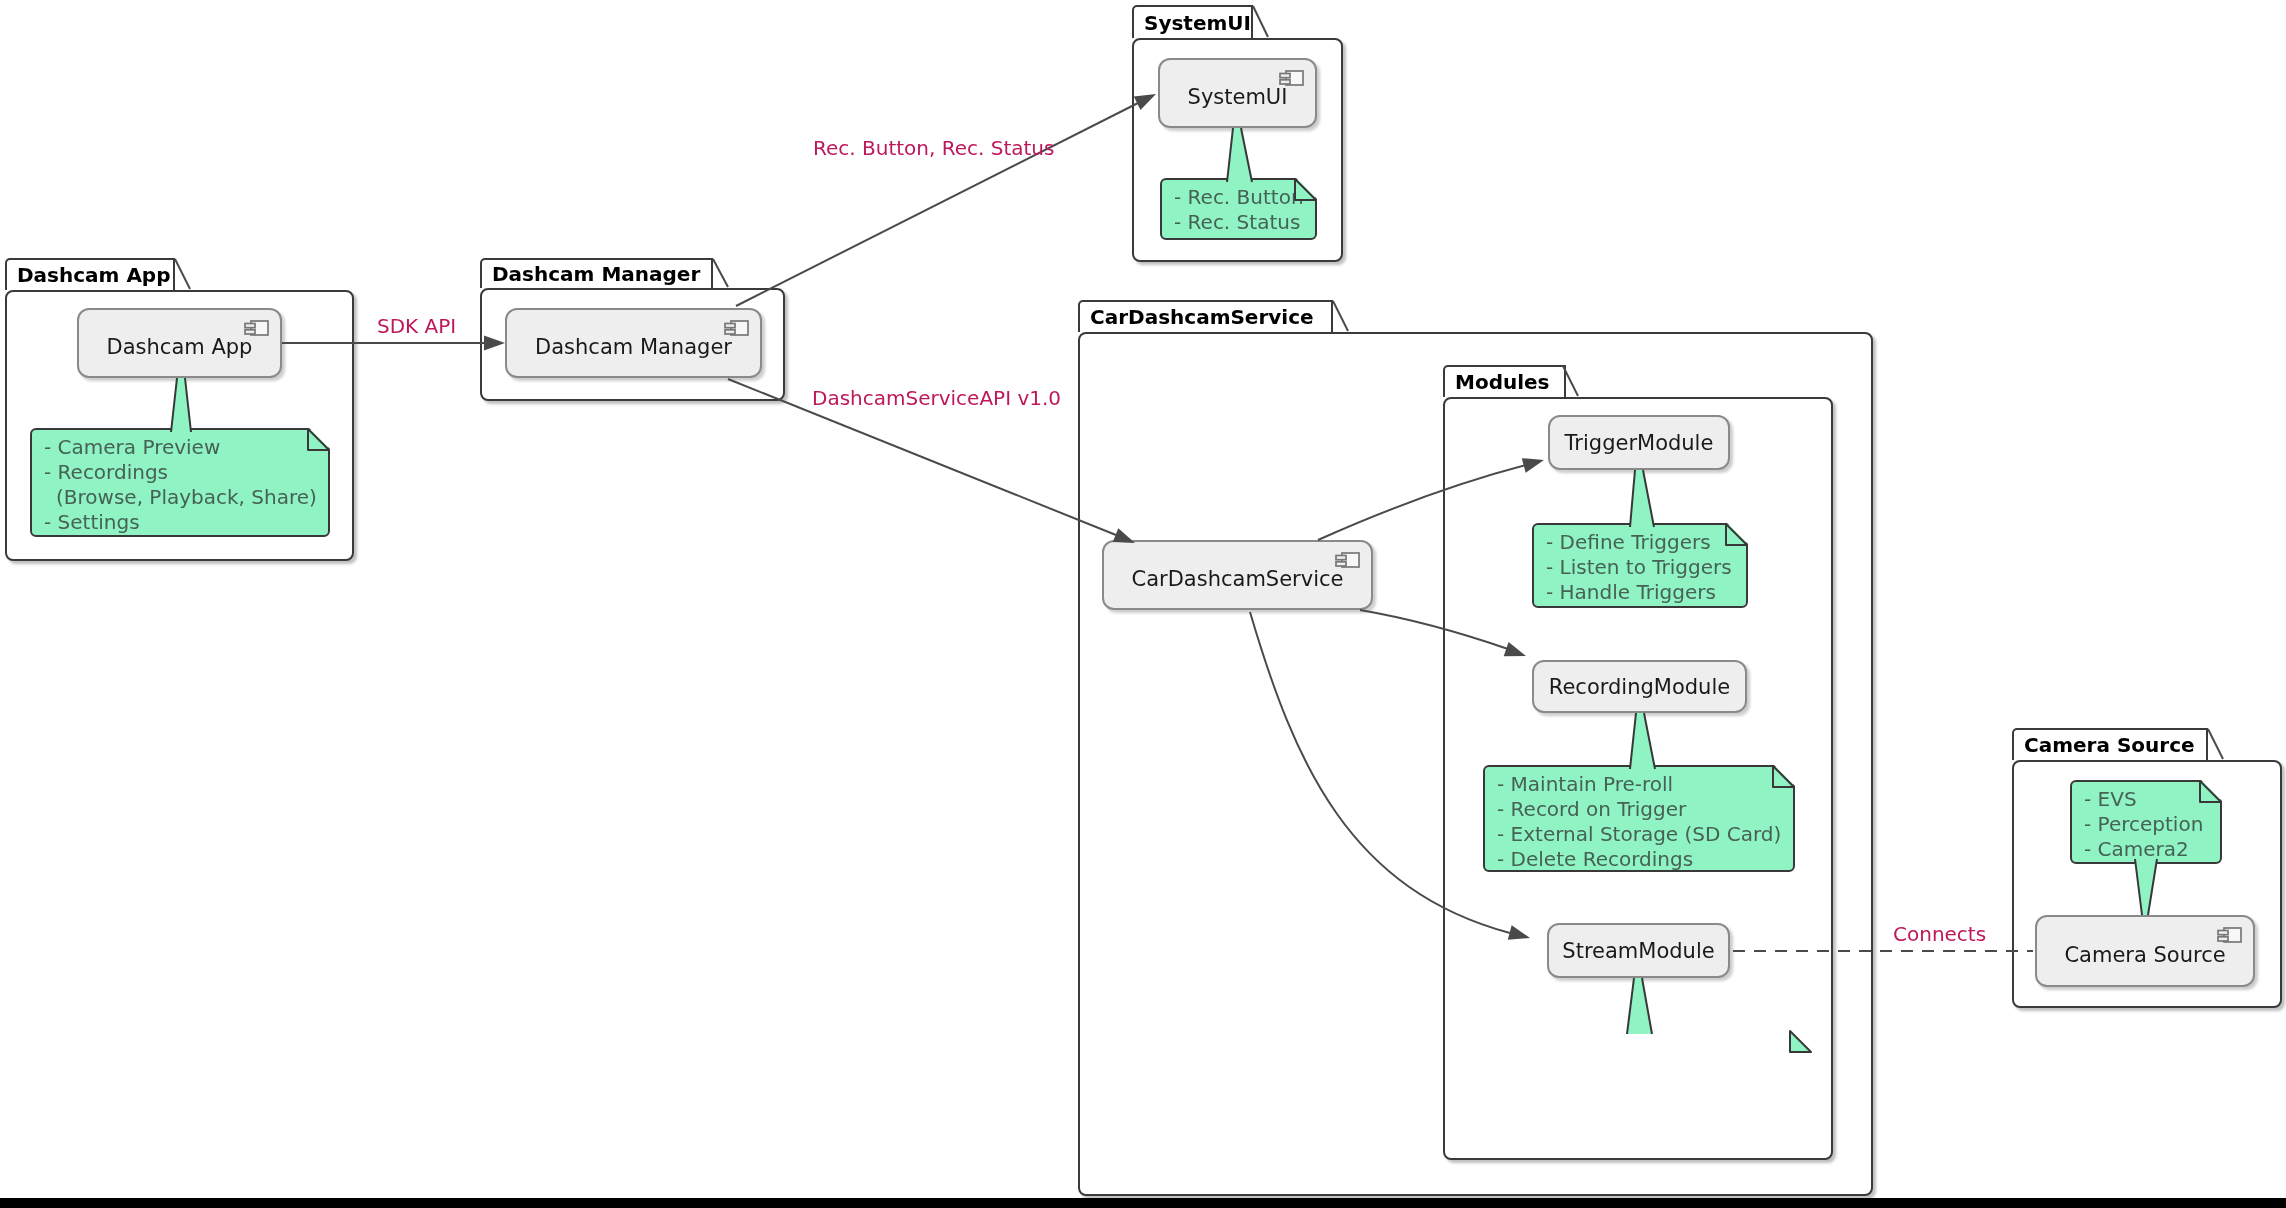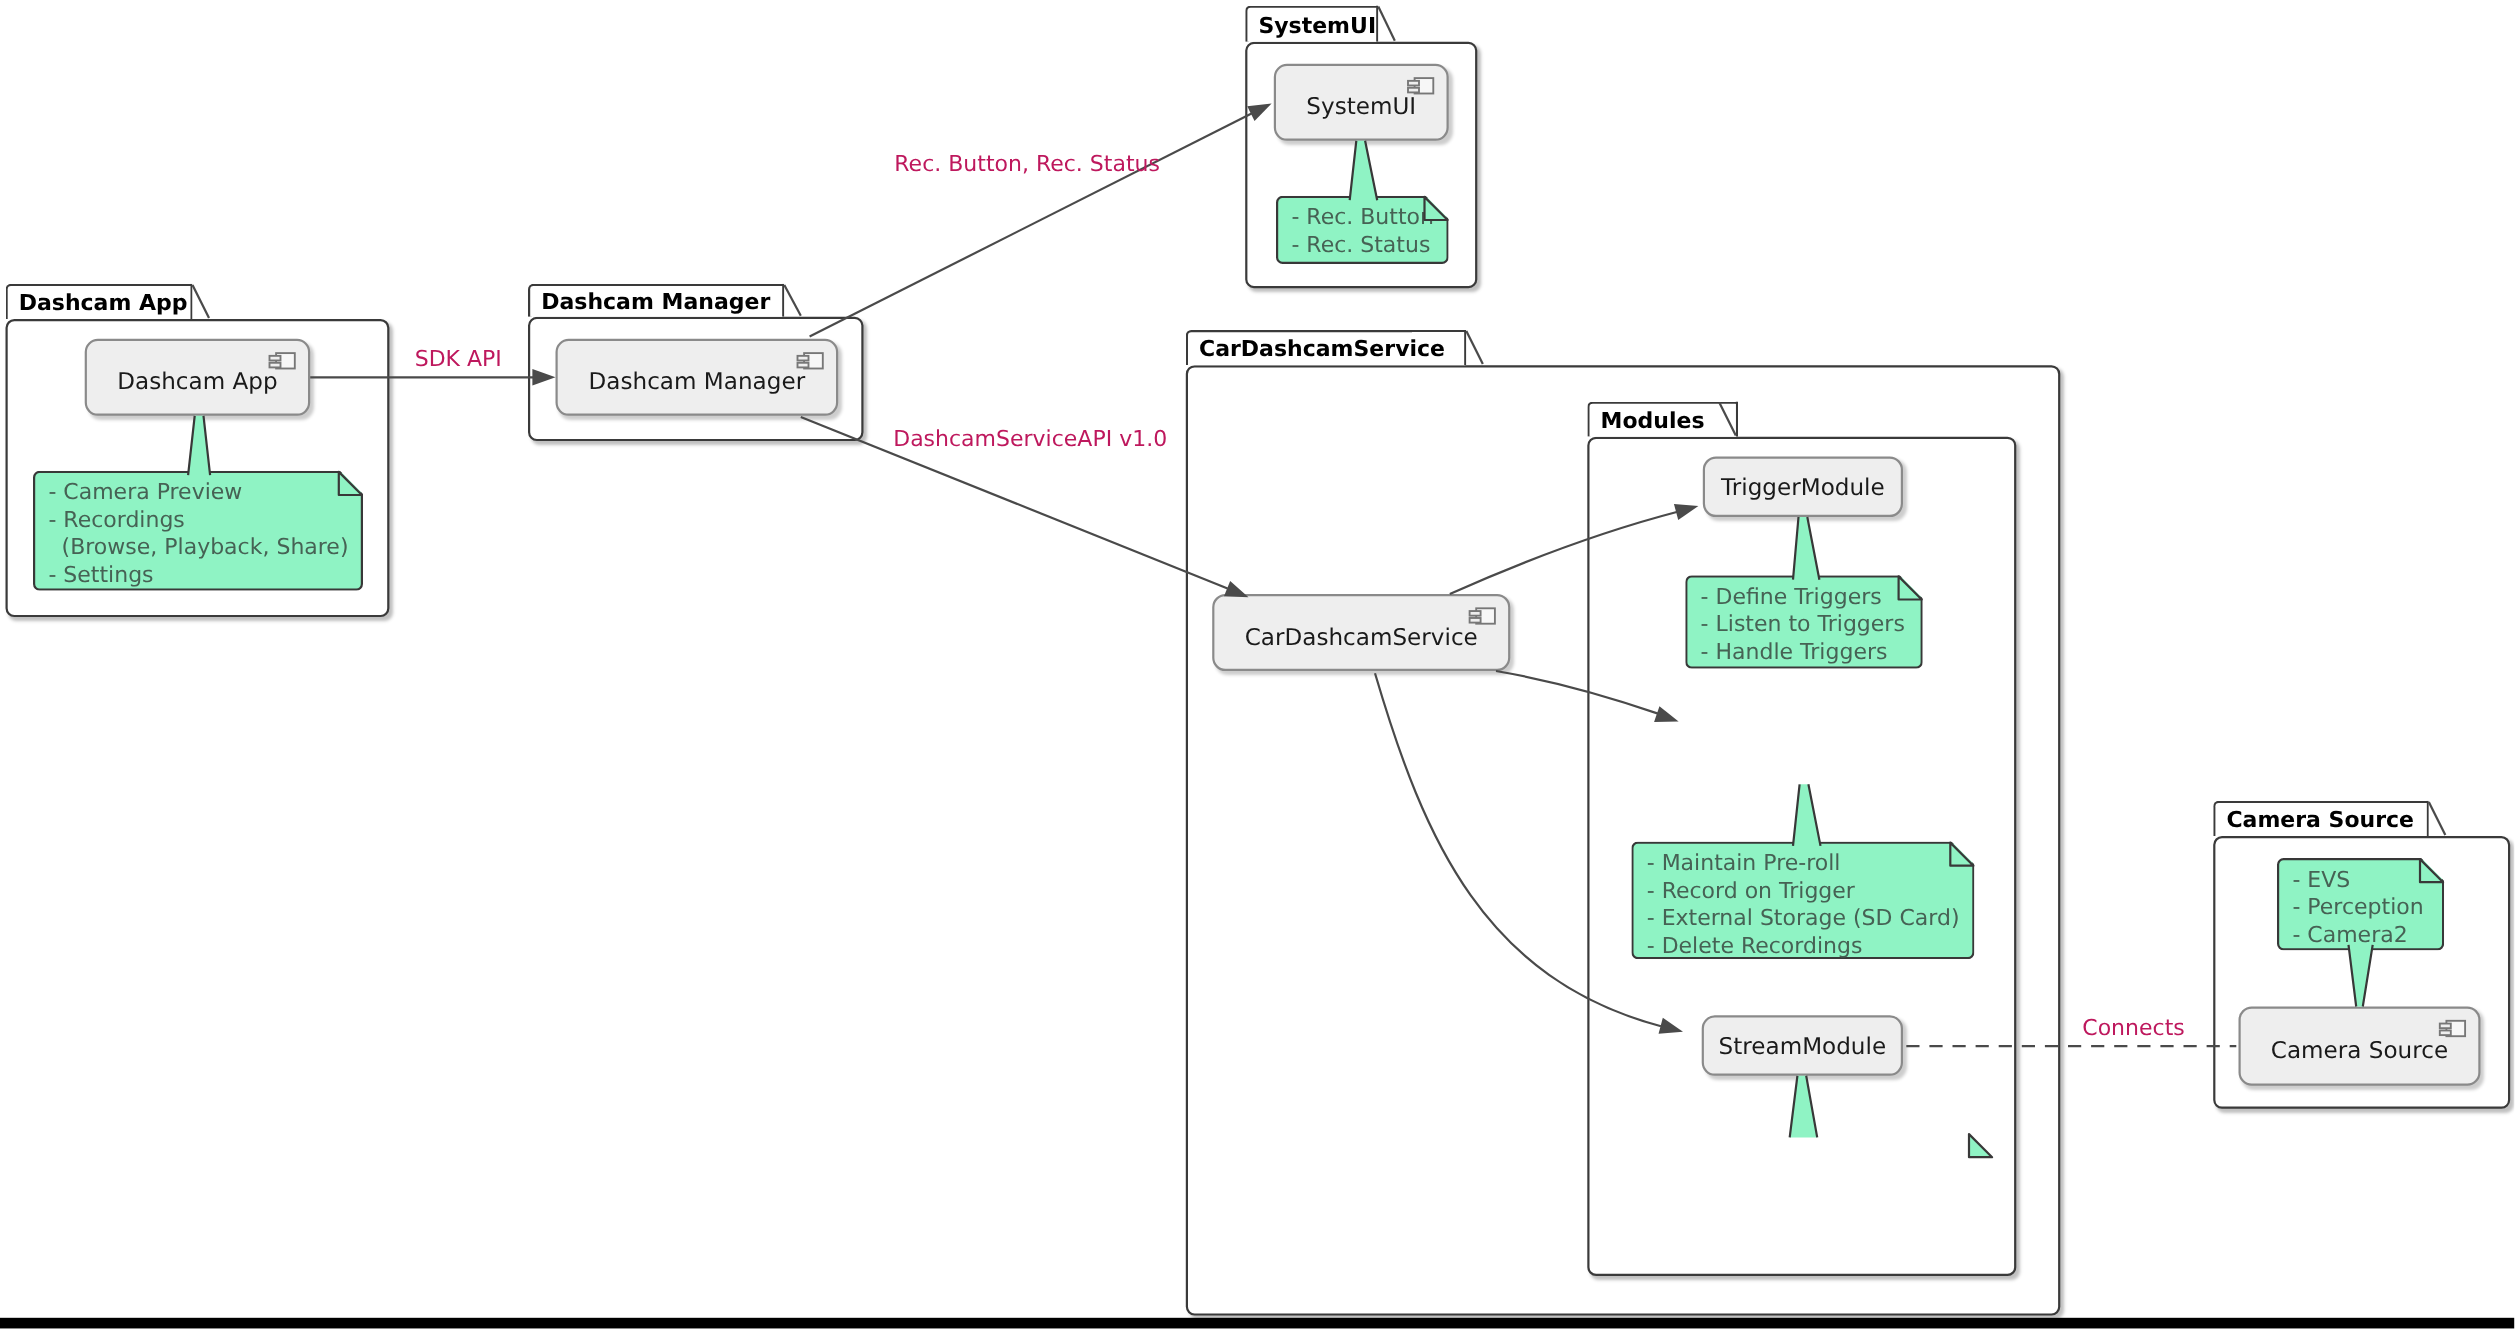--- a/index.html
+++ b/index.html
@@ -60,21 +60,21 @@
   <div class="pkg-tab" style="left:1132px;top:5px;width:121px;height:33px;">
     <div class="pkg-label">SystemUI</div>
   </div>
   <div class="pkg-body" style="left:1132px;top:38px;width:211px;height:224px;"></div>
 
   <div class="pkg-tab" style="left:1078px;top:300px;width:255px;height:32px;">
     <div class="pkg-label">CarDashcamService</div>
   </div>
   <div class="pkg-body" style="left:1078px;top:332px;width:795px;height:864px;"></div>
 
-  <div class="pkg-tab" style="left:1443px;top:365px;width:137px;height:32px;">
+  <div class="pkg-tab" style="left:1443px;top:365px;width:123px;height:32px;">
     <div class="pkg-label">Modules</div>
   </div>
   <div class="pkg-body" style="left:1443px;top:397px;width:390px;height:763px;"></div>
 
   <div class="pkg-tab" style="left:2012px;top:728px;width:196px;height:32px;">
     <div class="pkg-label">Camera Source</div>
   </div>
   <div class="pkg-body" style="left:2012px;top:760px;width:270px;height:248px;"></div>
 
   <div class="component" style="left:77px;top:308px;width:205px;height:70px;">
@@ -118,20 +118,23 @@
           <rect x="2" y="11.8" width="10" height="4.2" fill="#eeeeee" stroke="#777" stroke-width="1.7"></rect>
         </svg>
     </span>
     <span class="comp-label">CarDashcamService</span>
   </div>
 
   <div class="component no-icon" style="left:1548px;top:415px;width:182px;height:55px;">
     <span class="comp-label">TriggerModule</span>
   </div>
 
+  <div class="component no-icon" style="left:1532px;top:660px;width:215px;height:53px;">
+    <span class="comp-label">RecordingModule</span>
+  </div>
 
   <div class="component no-icon" style="left:1547px;top:923px;width:183px;height:55px;">
     <span class="comp-label">StreamModule</span>
   </div>
 
   <div class="component" style="left:2035px;top:915px;width:220px;height:72px;">
     <span class="comp-icon">
       <svg width="27" height="22" viewBox="0 0 27 22">
           <rect x="8" y="3" width="17" height="14" fill="#f7f7f7" stroke="#777" stroke-width="1.7"></rect>
           <rect x="2" y="5.5" width="10" height="4.2" fill="#eeeeee" stroke="#777" stroke-width="1.7"></rect>

